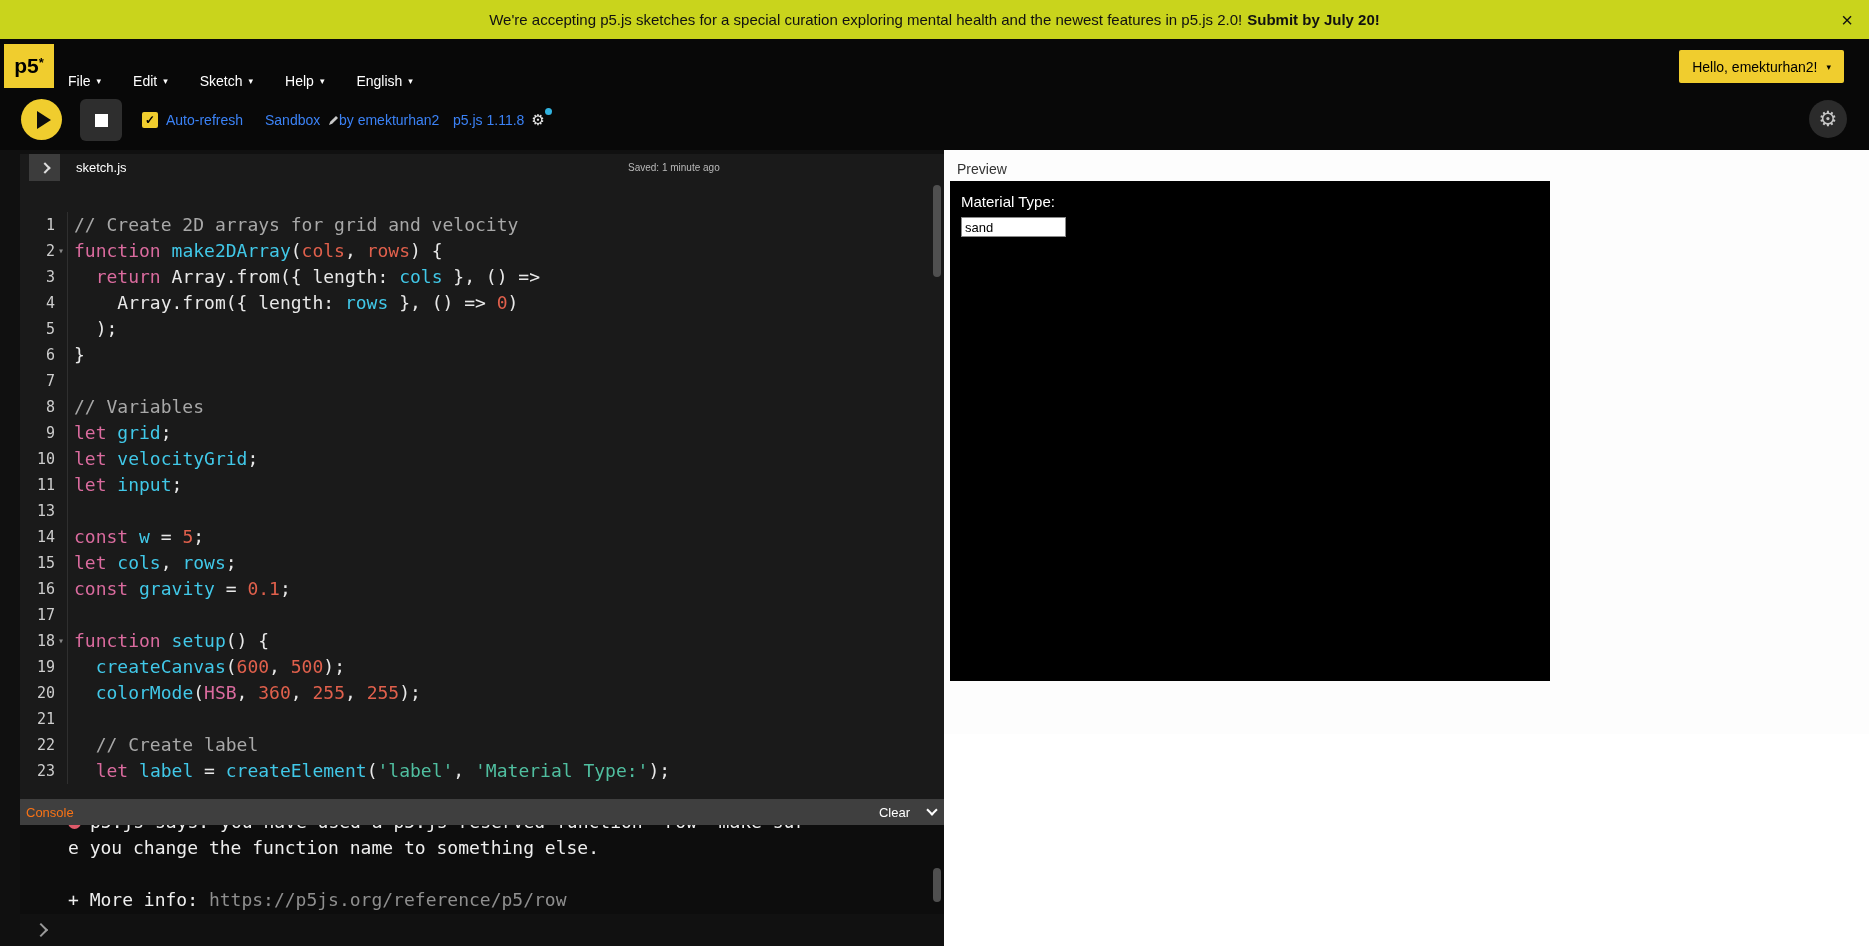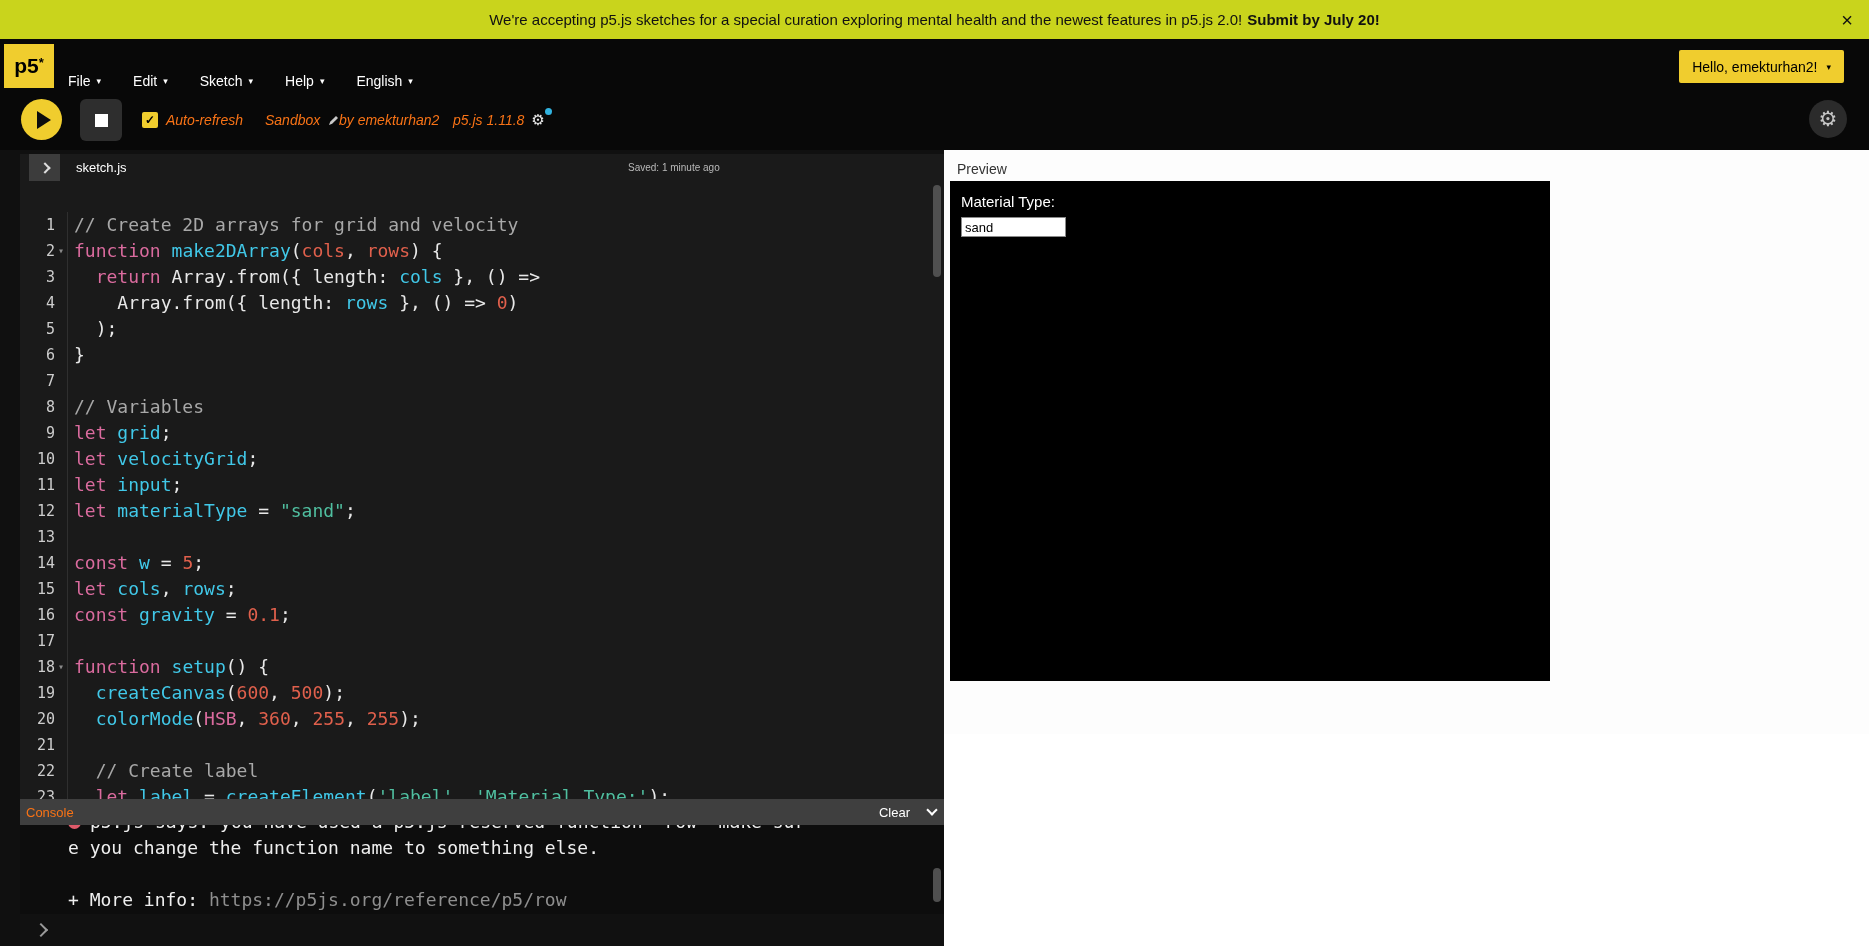--- a/index.html
+++ b/index.html
@@ -33,21 +33,21 @@
   .play-btn { position:absolute; left:21px; top:10px; width:41px; height:41px; border-radius:50%;
     background:#f0cd2e; display:flex; align-items:center; justify-content:center; cursor:pointer; }
   .play-tri { width:0; height:0; border-left:14px solid #0d0d0d;
     border-top:9px solid transparent; border-bottom:9px solid transparent; margin-left:4px; }
   .stop-btn { position:absolute; left:80px; top:10px; width:42px; height:42px; border-radius:6px;
     background:#2e2e2e; display:flex; align-items:center; justify-content:center; cursor:pointer; }
   .stop-sq { width:13px; height:13px; background:#fff; }
   .autorefresh { position:absolute; left:142px; top:0; height:61px; display:flex; align-items:center; gap:8px; }
   .checkbox { width:16px; height:16px; background:#f0cd2e; border-radius:2px;
     display:flex; align-items:center; justify-content:center; font-size:12px; font-weight:bold; color:#000; }
-  .tb-label { color:#f97316; font-size:14px;font-style:italic; }
+  .tb-label { color:#3b82f6; font-size:14px; }
   .tb-project { position:absolute; left:265px; top:0; height:61px; display:flex; align-items:center; gap:8px; }
   .tb-byline { position:absolute; left:339px; top:0; height:61px; display:flex; align-items:center; }
   .tb-version { position:absolute; left:453px; top:0; height:61px; display:flex; align-items:center; gap:7px; }
   .gear-sm { position:relative; color:#e8e8e8; font-size:15px; }
   .notif-dot { position:absolute; top:-3px; right:-7px; width:7px; height:7px; border-radius:50%; background:#31b3e0; }
   .settings-btn { position:absolute; right:22px; top:11px; width:38px; height:38px; border-radius:50%;
     background:#2b2b2b; display:flex; align-items:center; justify-content:center; cursor:pointer; }
   .settings-btn span { color:#c6c6c6; font-size:21px; }
 
   
@@ -202,21 +202,20 @@
           <div class="code-line"><span class="ln">2</span><span class="fold">▾</span><span class="code"><span class="tk-kw">function</span><span class="tk-pl"> </span><span class="tk-cy">make2DArray</span><span class="tk-pl">(</span><span class="tk-num">cols</span><span class="tk-pl">, </span><span class="tk-num">rows</span><span class="tk-pl">) {</span></span></div>
           <div class="code-line"><span class="ln">3</span><span class="fold"></span><span class="code"><span class="tk-pl">  </span><span class="tk-kw">return</span><span class="tk-pl"> Array.from({ length: </span><span class="tk-cy">cols</span><span class="tk-pl"> }, () =&gt;</span></span></div>
           <div class="code-line"><span class="ln">4</span><span class="fold"></span><span class="code"><span class="tk-pl">    Array.from({ length: </span><span class="tk-cy">rows</span><span class="tk-pl"> }, () =&gt; </span><span class="tk-num">0</span><span class="tk-pl">)</span></span></div>
           <div class="code-line"><span class="ln">5</span><span class="fold"></span><span class="code"><span class="tk-pl">  );</span></span></div>
           <div class="code-line"><span class="ln">6</span><span class="fold"></span><span class="code"><span class="tk-pl">}</span></span></div>
           <div class="code-line"><span class="ln">7</span><span class="fold"></span><span class="code"></span></div>
           <div class="code-line"><span class="ln">8</span><span class="fold"></span><span class="code"><span class="tk-com">// Variables</span></span></div>
           <div class="code-line"><span class="ln">9</span><span class="fold"></span><span class="code"><span class="tk-kw">let</span><span class="tk-pl"> </span><span class="tk-cy">grid</span><span class="tk-pl">;</span></span></div>
           <div class="code-line"><span class="ln">10</span><span class="fold"></span><span class="code"><span class="tk-kw">let</span><span class="tk-pl"> </span><span class="tk-cy">velocityGrid</span><span class="tk-pl">;</span></span></div>
           <div class="code-line"><span class="ln">11</span><span class="fold"></span><span class="code"><span class="tk-kw">let</span><span class="tk-pl"> </span><span class="tk-cy">input</span><span class="tk-pl">;</span></span></div>
-          <div class="code-line"><span class="ln">12</span><span class="fold"></span><span class="code"><span class="tk-kw">let</span><span class="tk-pl"> </span><span class="tk-cy">materialType</span><span class="tk-pl"> = </span><span class="tk-str">"sand"</span><span class="tk-pl">;</span></span></div>
           <div class="code-line"><span class="ln">13</span><span class="fold"></span><span class="code"></span></div>
           <div class="code-line"><span class="ln">14</span><span class="fold"></span><span class="code"><span class="tk-kw">const</span><span class="tk-pl"> </span><span class="tk-cy">w</span><span class="tk-pl"> = </span><span class="tk-num">5</span><span class="tk-pl">;</span></span></div>
           <div class="code-line"><span class="ln">15</span><span class="fold"></span><span class="code"><span class="tk-kw">let</span><span class="tk-pl"> </span><span class="tk-cy">cols</span><span class="tk-pl">, </span><span class="tk-cy">rows</span><span class="tk-pl">;</span></span></div>
           <div class="code-line"><span class="ln">16</span><span class="fold"></span><span class="code"><span class="tk-kw">const</span><span class="tk-pl"> </span><span class="tk-cy">gravity</span><span class="tk-pl"> = </span><span class="tk-num">0.1</span><span class="tk-pl">;</span></span></div>
           <div class="code-line"><span class="ln">17</span><span class="fold"></span><span class="code"></span></div>
           <div class="code-line"><span class="ln">18</span><span class="fold">▾</span><span class="code"><span class="tk-kw">function</span><span class="tk-pl"> </span><span class="tk-cy">setup</span><span class="tk-pl">() {</span></span></div>
           <div class="code-line"><span class="ln">19</span><span class="fold"></span><span class="code"><span class="tk-pl">  </span><span class="tk-cy">createCanvas</span><span class="tk-pl">(</span><span class="tk-num">600</span><span class="tk-pl">, </span><span class="tk-num">500</span><span class="tk-pl">);</span></span></div>
           <div class="code-line"><span class="ln">20</span><span class="fold"></span><span class="code"><span class="tk-pl">  </span><span class="tk-cy">colorMode</span><span class="tk-pl">(</span><span class="tk-kw">HSB</span><span class="tk-pl">, </span><span class="tk-num">360</span><span class="tk-pl">, </span><span class="tk-num">255</span><span class="tk-pl">, </span><span class="tk-num">255</span><span class="tk-pl">);</span></span></div>
           <div class="code-line"><span class="ln">21</span><span class="fold"></span><span class="code"></span></div>
           <div class="code-line"><span class="ln">22</span><span class="fold"></span><span class="code"><span class="tk-com">  // Create label</span></span></div>

